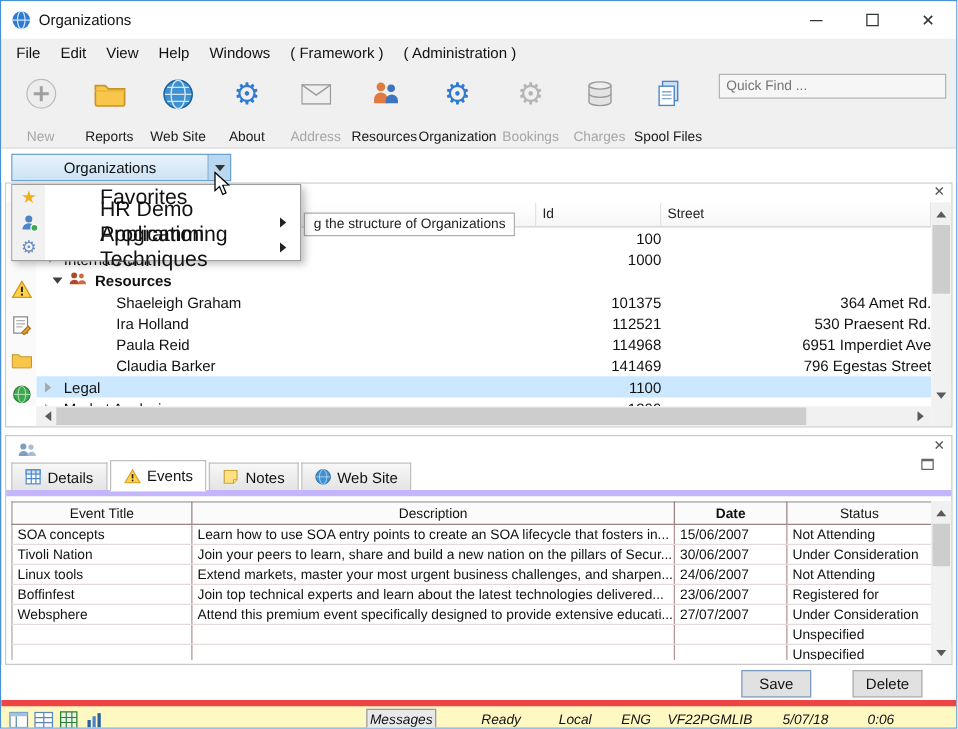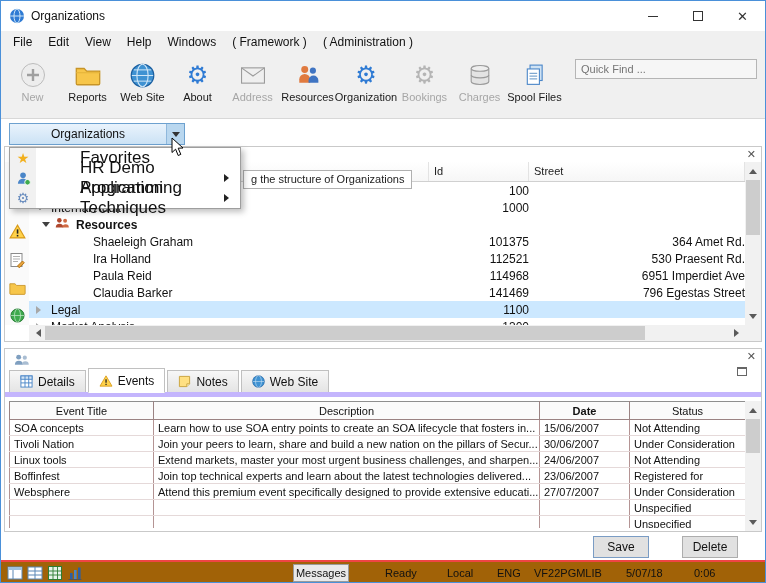--- a/index.html
+++ b/index.html
@@ -23,21 +23,21 @@
   .menubar { position:absolute; top:30px; left:0; right:0; height:22px; background:#f0f0f0;
              display:flex; align-items:center; padding-left:4px; }
   .menu-item { padding:0 8px; line-height:22px; }
 
   
   .toolbar { position:absolute; top:52px; left:0; right:0; height:66px; background:#f0f0f0;
              border-bottom:1px solid #d8d8d8; display:flex; align-items:flex-start; padding:4px 0 0 4px; }
   .tbtn { width:55px; display:flex; flex-direction:column; align-items:center; padding-top:2px; }
   .tbtn.wide { width:62px; }
   .tico { height:32px; display:flex; align-items:center; justify-content:center; }
-  .tlabel { font-size:11px; color:#1a1a1a; margin-top:0; white-space:nowrap; }
+  .tlabel { font-size:11px; color:#1a1a1a; margin-top:13px; white-space:nowrap; }
   .tbtn.disabled .tlabel { color:#a6a6a6; }
   .gear { font-family:"DejaVu Sans", sans-serif; font-size:24px; line-height:28px; color:#2f7bd4; }
   .gear.gray { color:#b5b5b5; }
   .quickfind { position:absolute; right:8px; top:6px; width:182px; height:20px; background:#f6f6f6;
                border:1px solid #b5b5b5; font-size:11px; padding:0 5px; color:#333;
                font-family:"Liberation Sans", sans-serif; }
 
   
   .dd-row { position:absolute; top:118px; left:0; right:0; height:27px; background:#fff; }
   .dd-btn { position:absolute; left:8px; top:4px; width:176px; height:22px;
@@ -128,22 +128,22 @@
   .vs-bot { top:52px; bottom:0; }
 
   
   .btnrow { position:absolute; top:531px; left:0; width:764px; height:28px; background:#fff; }
   .pushbtn { position:absolute; top:4px; width:56px; height:22px; background:#e1e1e1;
              border:1px solid #adadad; font-size:12px; text-align:center; line-height:20px; }
   .pushbtn.save { left:592px; border-color:#7a9cc4; }
   .pushbtn.del { left:681px; }
 
   
-  .statusbar { position:absolute; left:0; right:0; top:559px; height:22px; background:#a16207;
-               border-top:2px solid #ef4444; font-size:11px; }
+  .statusbar { position:absolute; left:0; right:0; top:559px; height:22px; background:#fef9c3;
+               border-top:5px solid #ef4444; font-size:11px;font-style:italic; }
   .sbico { position:absolute; top:3px; }
   .msgbtn { position:absolute; left:292px; top:2px; width:56px; height:18px; background:#e9e9e9;
             border:1px solid #9a9a9a; text-align:center; line-height:16px; font-size:11px; }
   .sfield { position:absolute; top:5px; }
 </style>
 </head>
 <body>
 
 <div class="window">
 

